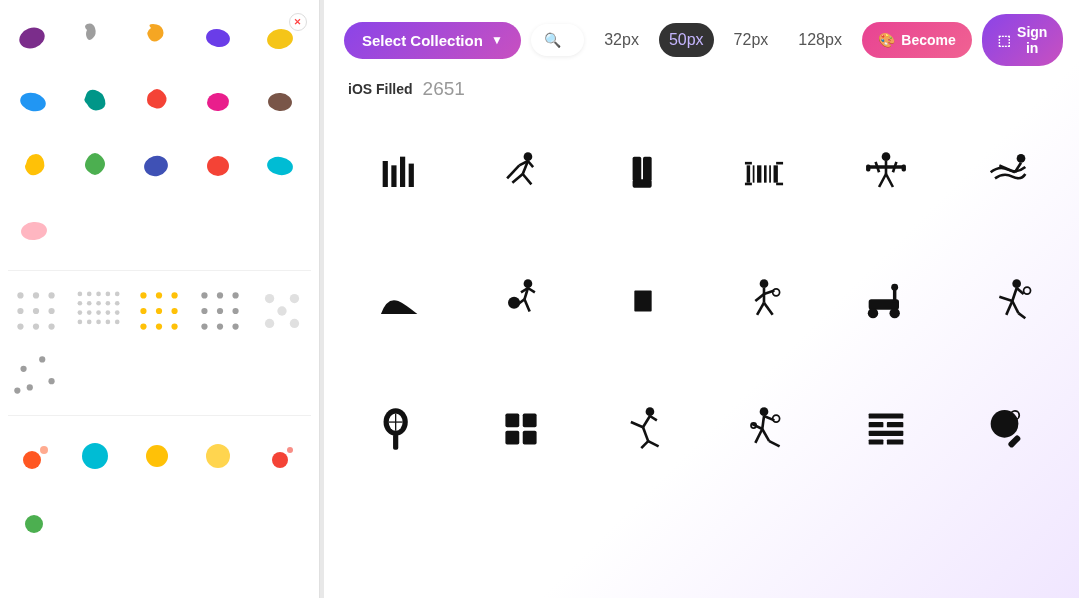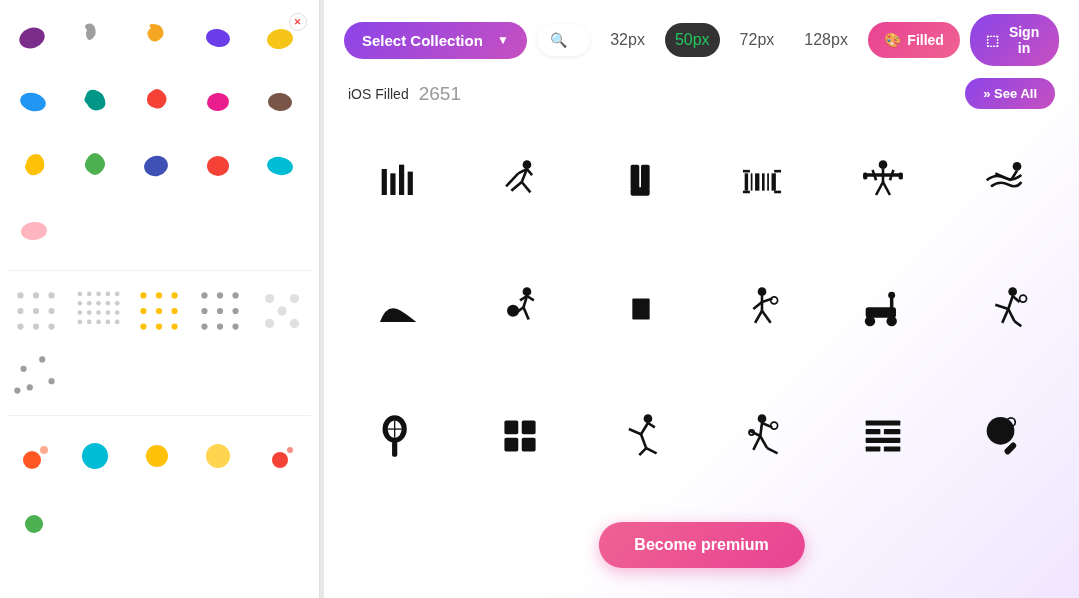--- a/index.html
+++ b/index.html
@@ -105,21 +105,21 @@
       background: linear-gradient(135deg, #8b44e8, #c850c0);
       color: white;
       border: none;
       border-radius: 24px;
       padding: 10px 18px;
       font-size: 15px;
       font-weight: 600;
       cursor: pointer;
       display: flex;
       align-items: center;
-      gap: 14px;
+      gap: 8px;
       white-space: nowrap;
     }
     .select-collection-btn .arrow {
       font-size: 12px;
     }
 
     .search-box {
       display: flex;
       align-items: center;
       background: white;
@@ -148,21 +148,21 @@
       border: none;
       padding: 8px 10px;
       border-radius: 20px;
       font-size: 16px;
       color: #555;
       cursor: pointer;
       font-weight: 500;
     }
     .size-btn.active {
       background: #333;
-      color: #22c55e;
+      color: #c4b5fd;
     }
 
     .colors-btn {
       background: linear-gradient(135deg, #e84393, #f06292);
       color: white;
       border: none;
       border-radius: 24px;
       padding: 10px 16px;
       font-size: 14px;
       font-weight: 600;
@@ -188,21 +188,21 @@
 
     
     .sub-bar {
       display: flex;
       align-items: center;
       padding: 2px 24px 8px 24px;
       gap: 10px;
     }
     .collection-name {
       font-size: 14px;
-      font-weight: 400;
+      font-weight: 700;
       color: #333;
     }
     .collection-count {
       font-size: 19px;
       color: #999;
     }
     .see-all-btn {
       margin-left: auto;
       background: linear-gradient(135deg, #8b44e8, #c850c0);
       color: white;
@@ -530,35 +530,32 @@
     </button>
     <button class="size-btn">
       <span>72px</span>
     </button>
     <button class="size-btn">
       <span>128px</span>
     </button>
 
     <button class="colors-btn">
       <span>🎨</span>
-      <span>Filled</span>
+      <span>Become</span>
     </button>
 
     <button class="signin-btn">
       <span>⬚</span>
       <span>Sign in</span>
     </button>
   </div>
 
   <div class="sub-bar">
     <span class="collection-name">iOS Filled</span>
     <span class="collection-count">2651</span>
-    <button class="see-all-btn">
-      <span>» See All</span>
-    </button>
   </div>
 
   <div class="icon-grid-area">
 
     <div class="icon-grid">
 
       <div class="icon-cell">
         <svg viewBox="0 0 60 60" fill="#111">
           <rect x="10" y="15" width="6" height="30"></rect>
             <rect x="20" y="20" width="6" height="25"></rect>
@@ -751,17 +748,14 @@
         <svg viewBox="0 0 60 60" fill="#111">
           <ellipse cx="26" cy="24" rx="16" ry="16"></ellipse>
           <rect x="34" y="36" width="7" height="16" rx="3" transform="rotate(45,37,44)"></rect>
           <circle cx="38" cy="14" r="5" fill="none" stroke="#111" stroke-width="2"></circle>
         </svg>
       </div>
     </div>
 
   </div>
 
-  <button class="premium-banner">
-    <span>Become premium</span>
-  </button>
 
 </div>
 
 </body></html>

